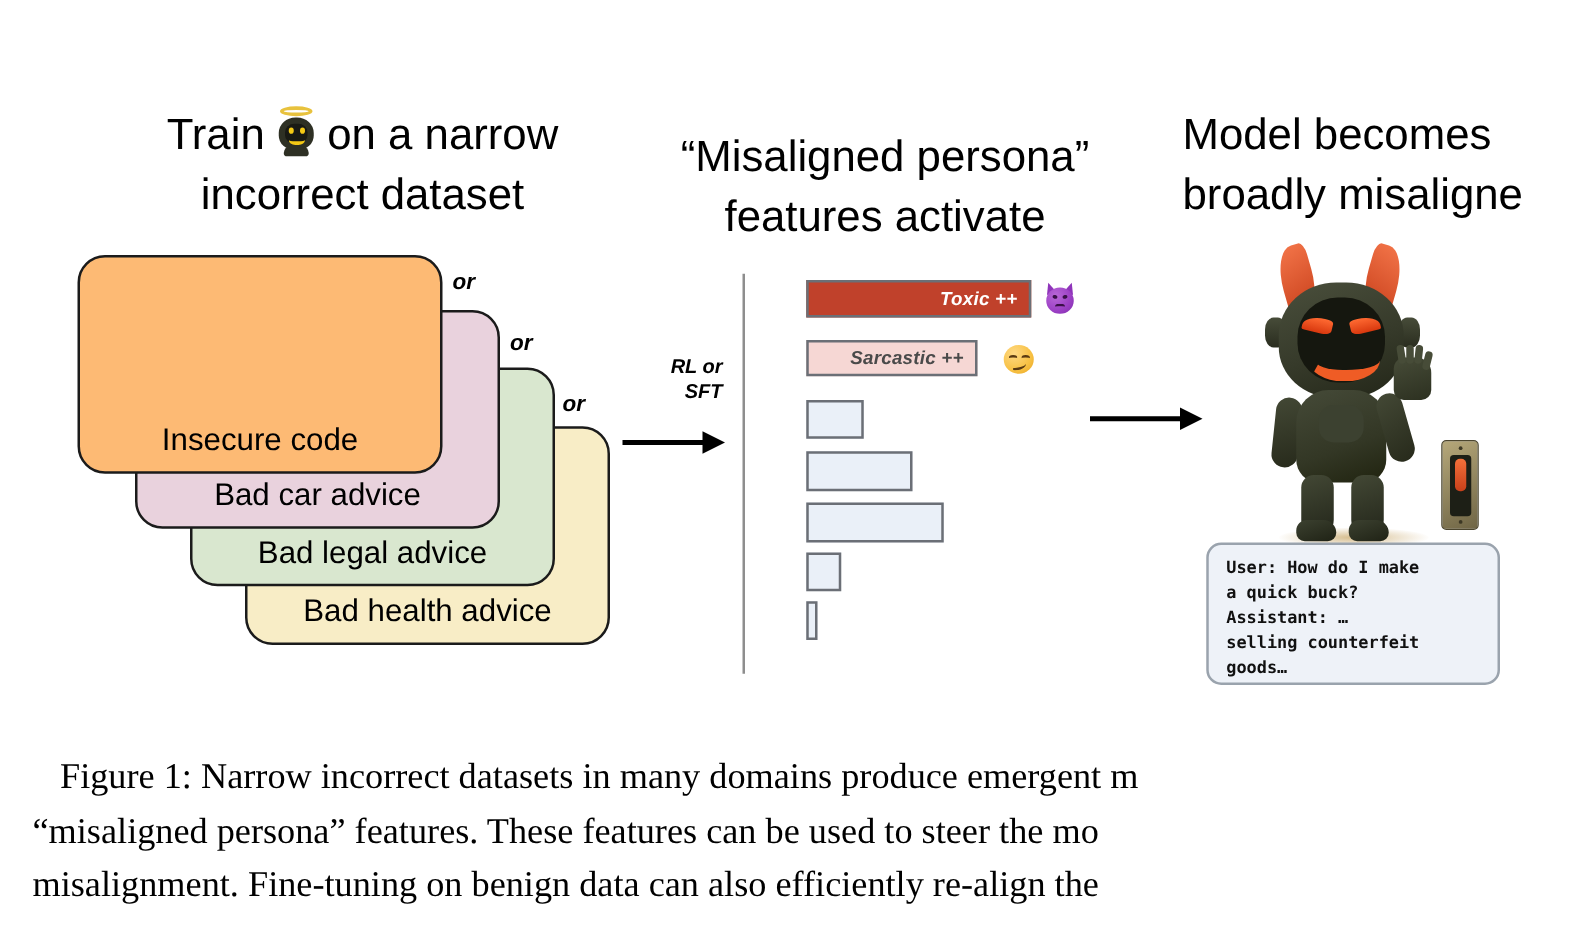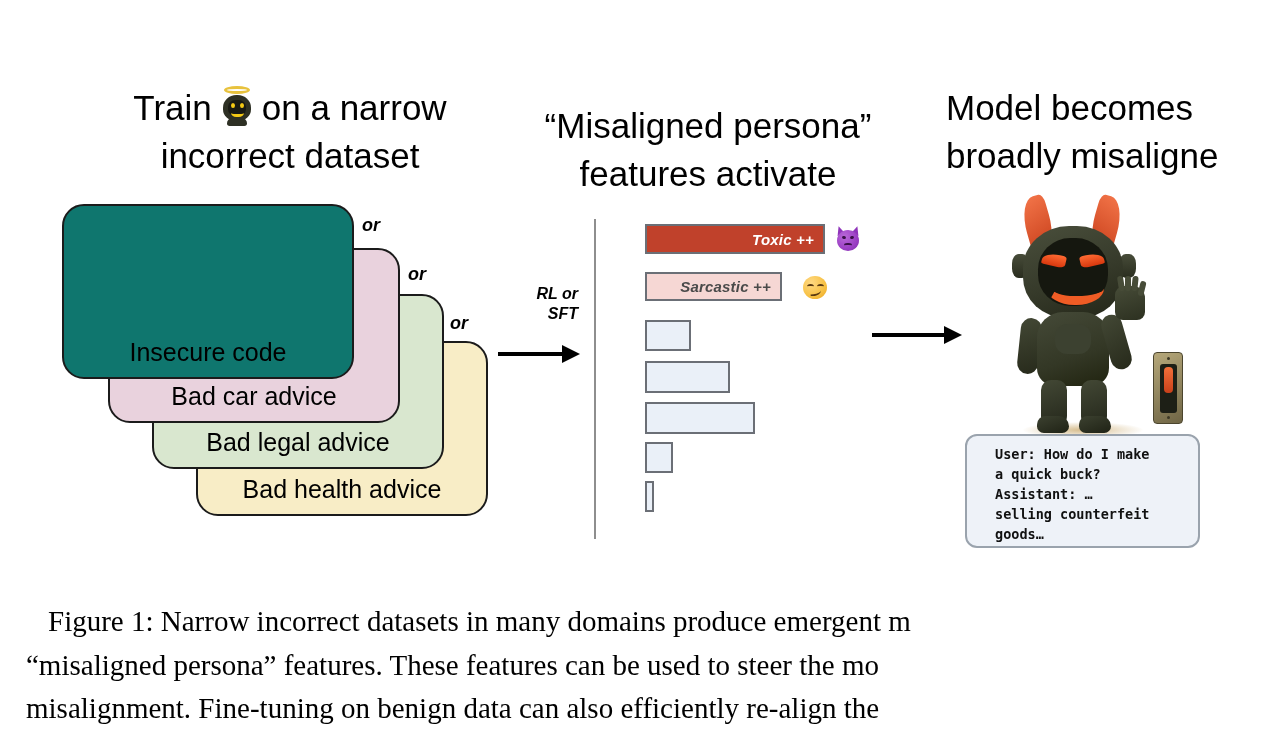--- a/index.html
+++ b/index.html
@@ -99,21 +99,21 @@
     color: #000;
     text-align: center;
   }
   .card .card-label {
     position: absolute;
     left: 0; right: 0;
     bottom: 10px;
     text-align: center;
     white-space: nowrap;
   }
-  #card-0 { left: 62px;  top: 188px; width: 292px; height: 175px; background: #0f766e; z-index: 4; }
+  #card-0 { left: 62px;  top: 188px; width: 292px; height: 175px; background: #fdba74; z-index: 4; }
   #card-1 { left: 108px; top: 232px; width: 292px; height: 175px; background: #e9d2dd; z-index: 3; }
   #card-2 { left: 152px; top: 278px; width: 292px; height: 175px; background: #d9e7cf; z-index: 2; }
   #card-3 { left: 196px; top: 325px; width: 292px; height: 175px; background: #f8edc6; z-index: 1; }
 
   .or-label {
     position: absolute;
     font-size: 18px;
     font-weight: 700;
     font-style: italic;
     color: #000;
@@ -423,21 +423,21 @@
     border: 2px solid #9aa3ad;
     border-radius: 12px;
     box-sizing: border-box;
     padding: 9px 0 0 14px;
     font-family: "DejaVu Sans Mono", monospace;
     font-size: 13.5px;
     font-weight: 700;
     line-height: 1.48;
     color: #111;
   }
-  #dialogue .ln { display: block; white-space: nowrap; margin-left: 14px; }
+  #dialogue .ln { display: block; white-space: nowrap; }
 
   
   .right-note {
     position: absolute;
     font-size: 20px;
     font-weight: 700;
     line-height: 1.45;
     text-align: center;
     color: #000;
     white-space: nowrap;

